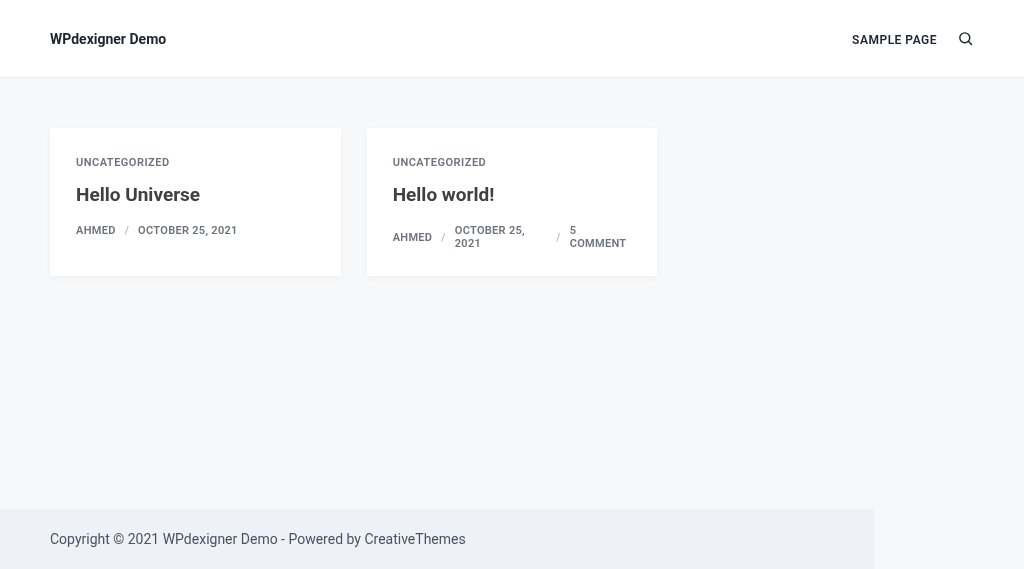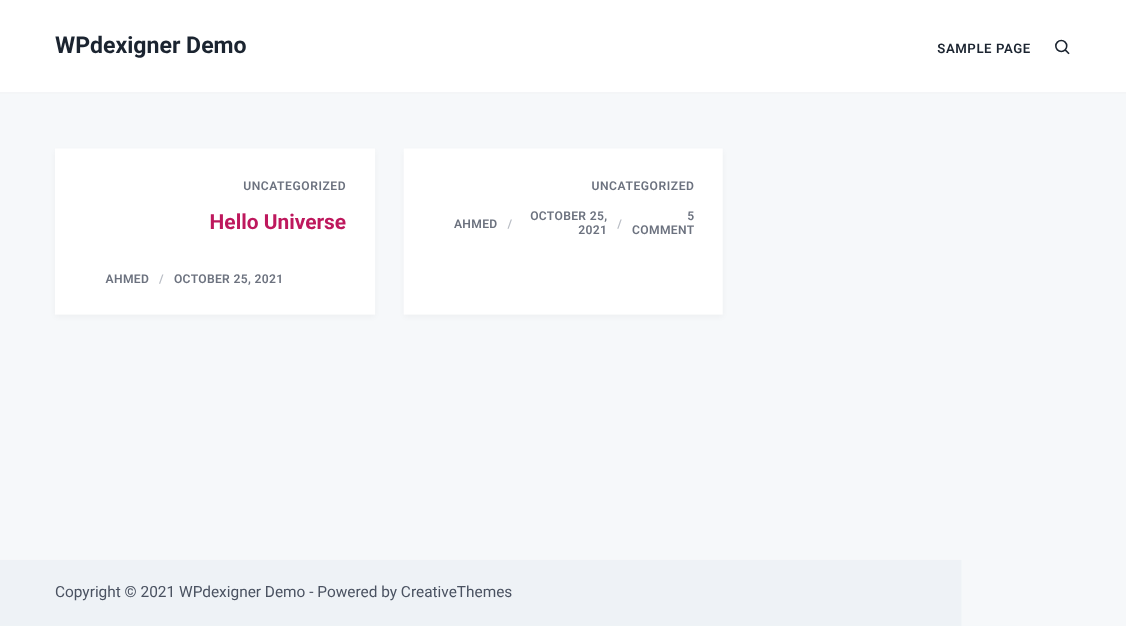--- a/index.html
+++ b/index.html
@@ -17,21 +17,21 @@
     }
     .header {
       background: #ffffff;
       border-bottom: 1px solid #edeff2;
       padding: 30px 50px;
       display: flex;
       align-items: center;
       justify-content: space-between;
     }
     .site-title {
-      font-size: 21px;
+      font-size: 14px;
       font-weight: 700;
       color: #1b2430;
     }
     .nav-right {
       display: flex;
       align-items: flex-end;
       gap: 20px;
     }
     .nav-link {
       font-size: 12px;
@@ -50,60 +50,58 @@
       height: 17px;
       stroke: #1b2430;
       stroke-width: 2;
       fill: none;
     }
     .main {
       padding: 50px 50px 30px 50px;
       display: grid;
       grid-template-columns: repeat(3, 1fr);
       gap: 26px;
-      text-align: right;
     }
     .card {
       background: #ffffff;
       padding: 28px 26px 26px 26px;
       box-shadow: 0 2px 6px rgba(0,0,0,0.04);
       display: flex;
       flex-direction: column;
     }
     .category {
       font-size: 11px;
       font-weight: 600;
       letter-spacing: 0.5px;
       color: #6c727f;
       margin-bottom: 14px;
       cursor: pointer;
     }
     .post-title {
       font-size: 19px;
       font-weight: 700;
-      color: #be185d;
-      margin-bottom: 34px;
+      color: #404040;
+      margin-bottom: 18px;
       cursor: pointer;
     }
     .excerpt {
       font-size: 14px;
       line-height: 1.6;
       color: #4a5261;
       margin-bottom: 22px;
       flex-grow: 1;
     }
     .meta {
       font-size: 11px;
       font-weight: 600;
       letter-spacing: 0.3px;
       color: #6c727f;
       display: flex;
       align-items: center;
       gap: 9px;
-      margin-left: 20px;
     }
     .meta-item {
       cursor: pointer;
     }
     .meta-sep {
       color: #b8bcc4;
     }
     .footer {
       background: #eef2f6;
       padding: 22px 50px;
@@ -142,20 +140,21 @@
     <h2 class="post-title">Hello Universe</h2>
     <div class="meta">
       <span class="meta-item">AHMED</span>
       <span class="meta-sep">/</span>
       <span class="meta-item">OCTOBER 25, 2021</span>
     </div>
   </article>
 
   <article class="card">
     <div class="category">UNCATEGORIZED</div>
+    <h2 class="post-title">Hello world!</h2>
     <div class="meta">
       <span class="meta-item">AHMED</span>
       <span class="meta-sep">/</span>
       <span class="meta-item">OCTOBER 25, 2021</span>
       <span class="meta-sep">/</span>
       <span class="meta-item">5 COMMENT</span>
     </div>
   </article>
 
 </main>

